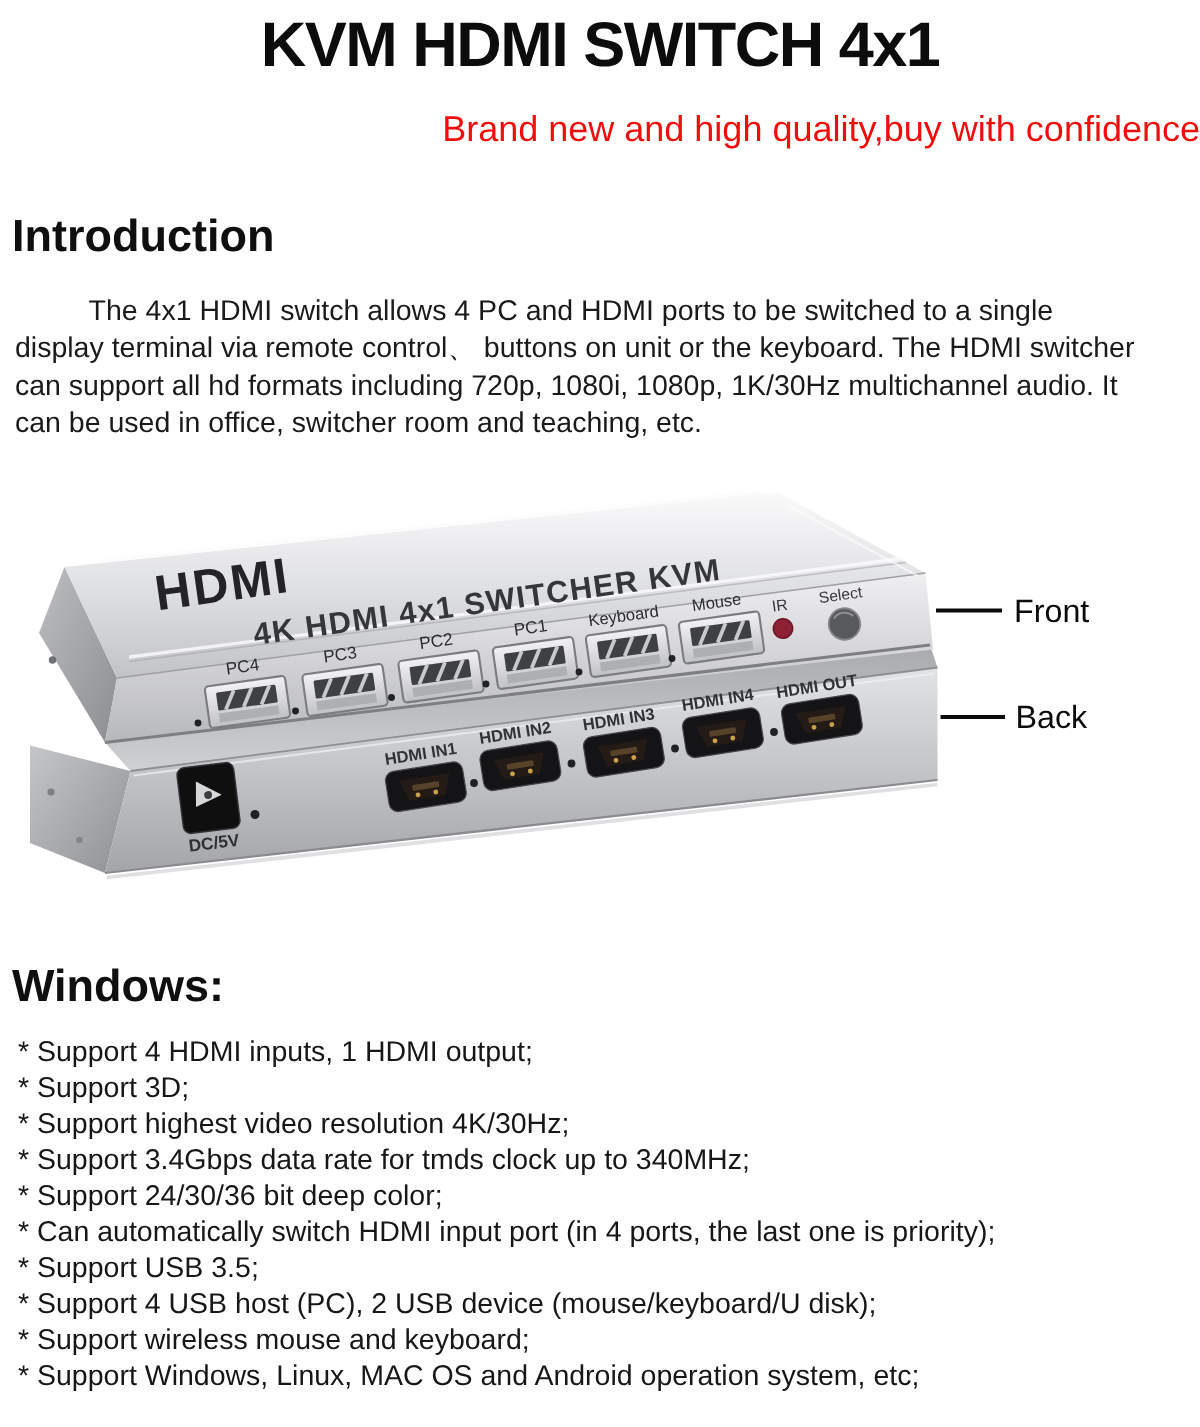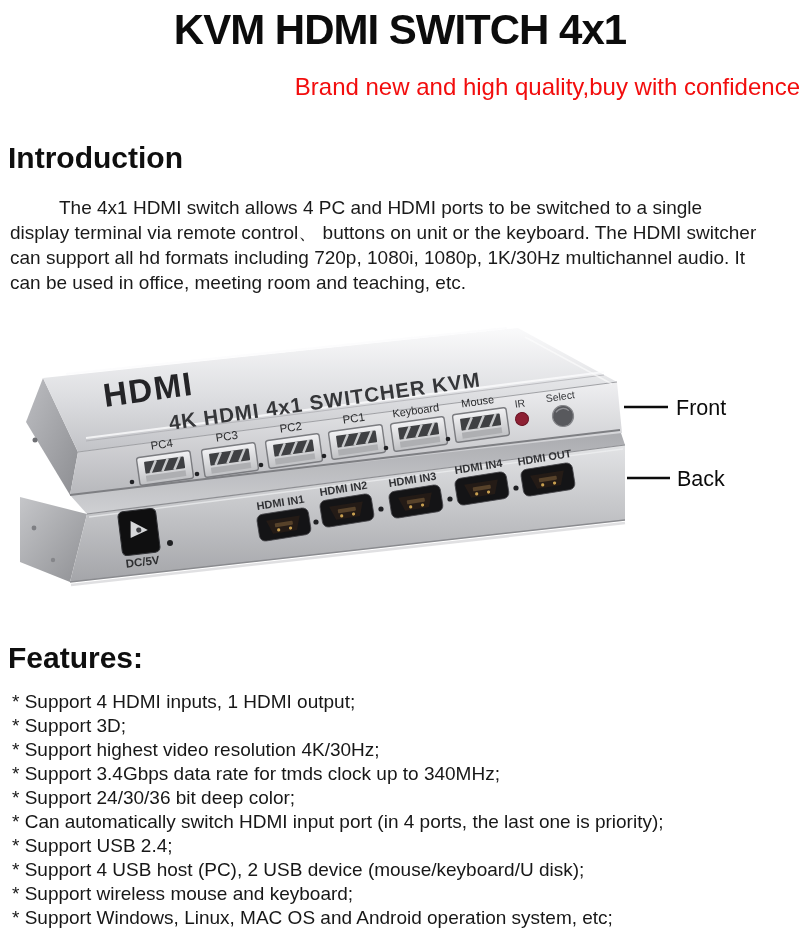--- a/index.html
+++ b/index.html
@@ -39,21 +39,21 @@
 
   <h1 class="title">KVM HDMI SWITCH 4x1</h1>
   <h2 class="subtitle">Brand new and high quality,buy with confidence</h2>
 
   <section>
     <h3 class="sec-heading">Introduction</h3>
     <p class="intro-body">
       <span class="pline indent">The 4x1 HDMI switch allows 4 PC and HDMI ports to be switched to a single</span>
       <span class="pline">display terminal via remote control、 buttons on unit or the keyboard. The HDMI switcher</span>
       <span class="pline">can support all hd formats including 720p, 1080i, 1080p, 1K/30Hz multichannel audio. It</span>
-      <span class="pline">can be used in office, meeting room and teaching, etc.</span>
+      <span class="pline">can be used in office, switcher room and teaching, etc.</span>
     </p>
   </section>
 
   <figure class="figure">
     <svg width="760" height="282" viewBox="0 0 760 282">
       <defs>
         <linearGradient id="gTop" x1="0" y1="0" x2="0" y2="1">
           <stop offset="0" stop-color="#fafafb"></stop>
             <stop offset="0.55" stop-color="#dddee1"></stop>
             <stop offset="1" stop-color="#c2c3c7"></stop>
@@ -233,28 +233,28 @@
         <text x="656" y="104.5" font-size="21.5" fill="#0b0b0b">Front</text>
       </g>
       <g>
         <line x1="607" y1="168" x2="650" y2="168" stroke="#0b0b0b" stroke-width="2.6"></line>
         <text x="657" y="175.5" font-size="21.5" fill="#0b0b0b">Back</text>
       </g>
     </svg>
   </figure>
 
   <section>
-    <h3 class="sec-heading features-heading">Features:</h3>
+    <h3 class="sec-heading features-heading">Windows:</h3>
     <ul class="features-list">
       <li>* Support 4 HDMI inputs, 1 HDMI output;</li>
       <li>* Support 3D;</li>
       <li>* Support highest video resolution 4K/30Hz;</li>
       <li>* Support 3.4Gbps data rate for tmds clock up to 340MHz;</li>
       <li>* Support 24/30/36 bit deep color;</li>
       <li>* Can automatically switch HDMI input port (in 4 ports, the last one is priority);</li>
-      <li>* Support USB 2.4;</li>
+      <li>* Support USB 3.5;</li>
       <li>* Support 4 USB host (PC), 2 USB device (mouse/keyboard/U disk);</li>
       <li>* Support wireless mouse and keyboard;</li>
       <li>* Support Windows, Linux, MAC OS and Android operation system, etc;</li>
     </ul>
   </section>
 
 </main>
 
 </body></html>

